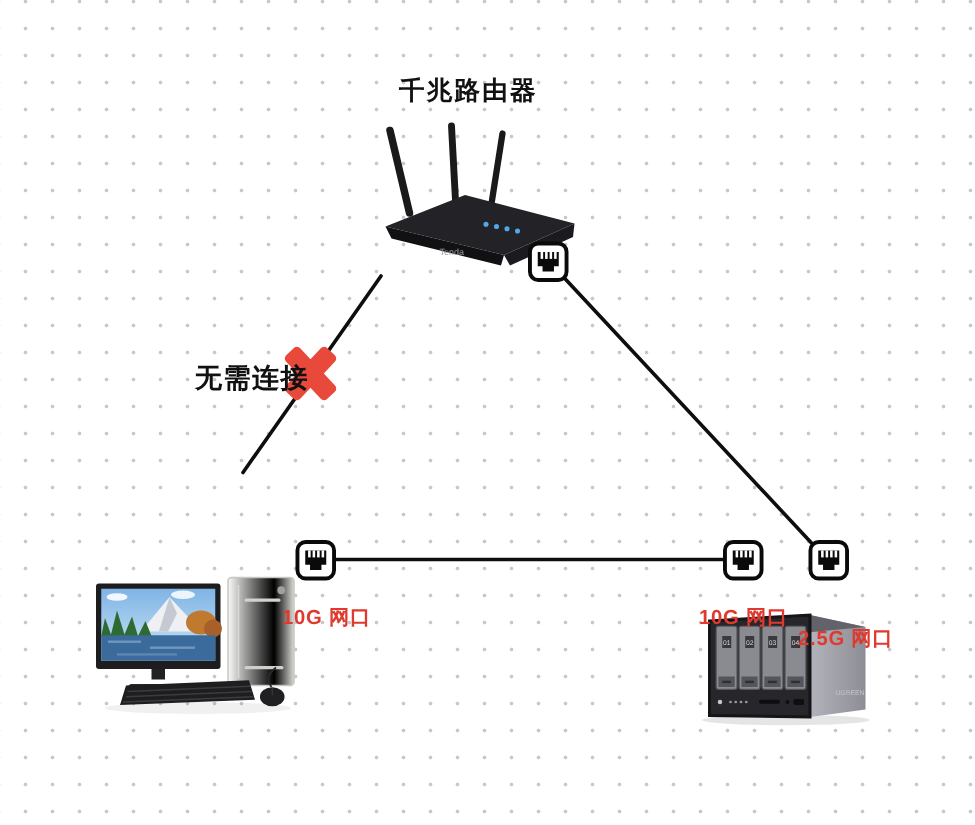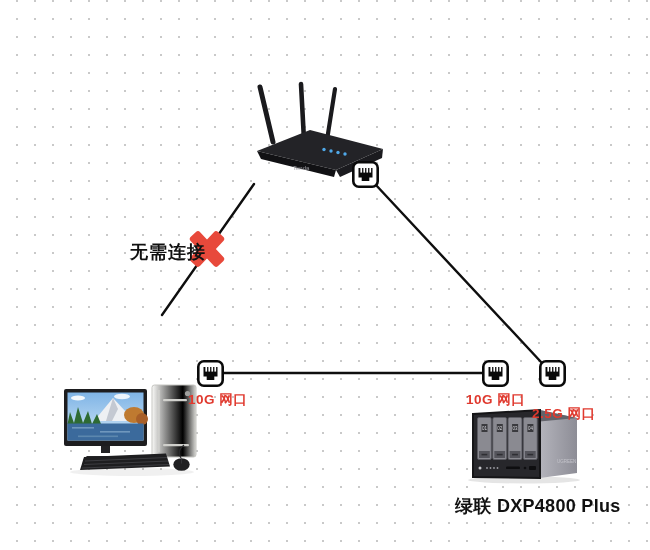--- a/index.html
+++ b/index.html
@@ -6,21 +6,21 @@
   #canvas{
     position:relative;width:650px;height:550px;overflow:hidden;background:#fff;
     background-image:radial-gradient(circle,#c9c9c9 1.2px,rgba(0,0,0,0) 1.4px);
     background-size:18px 18px;background-position:8px 10px;
     font-family:"Liberation Sans","DejaVu Sans",sans-serif;
   }
   #art{position:absolute;left:0;top:0;}
   .label{position:absolute;white-space:nowrap;color:#111;}
   .label.title{left:266px;top:49px;font-size:17px;font-weight:700;letter-spacing:1.5px;}
   .label.noconn{left:130px;top:240px;font-size:18px;font-weight:700;letter-spacing:1px;}
-  .label.port{font-size:13.5px;font-weight:700;color:#e0392e;letter-spacing:0.5px;}
+  .label.port{font-size:13.5px;font-weight:700;color:#e0392e;letter-spacing:0.5px;margin-top:12px;}
   .label.pc-port{left:188px;top:391px;}
   .label.nas10g{left:466px;top:391px;}
   .label.nas25g{left:532px;top:405px;}
   .label.nasname{left:455px;top:494px;font-size:18px;font-weight:700;letter-spacing:0.3px;}
 </style>
 </head>
 <body>
 
 <div id="canvas">
 
@@ -162,19 +162,19 @@
         <use href="#rj45icon"></use>
       </g>
   <g transform="translate(482,360)">
         <use href="#rj45icon"></use>
       </g>
   <g transform="translate(539,360)">
         <use href="#rj45icon"></use>
       </g>
 </svg>
 
+<div class="label title">千兆路由器</div>
 <div class="label noconn">无需连接</div>
 <div class="label port pc-port">10G 网口</div>
 <div class="label port nas10g">10G 网口</div>
 <div class="label port nas25g">2.5G 网口</div>
-<div class="label nasname">绿联 DXP4800 Plus</div>
 
 </div>
 
 </body></html>

